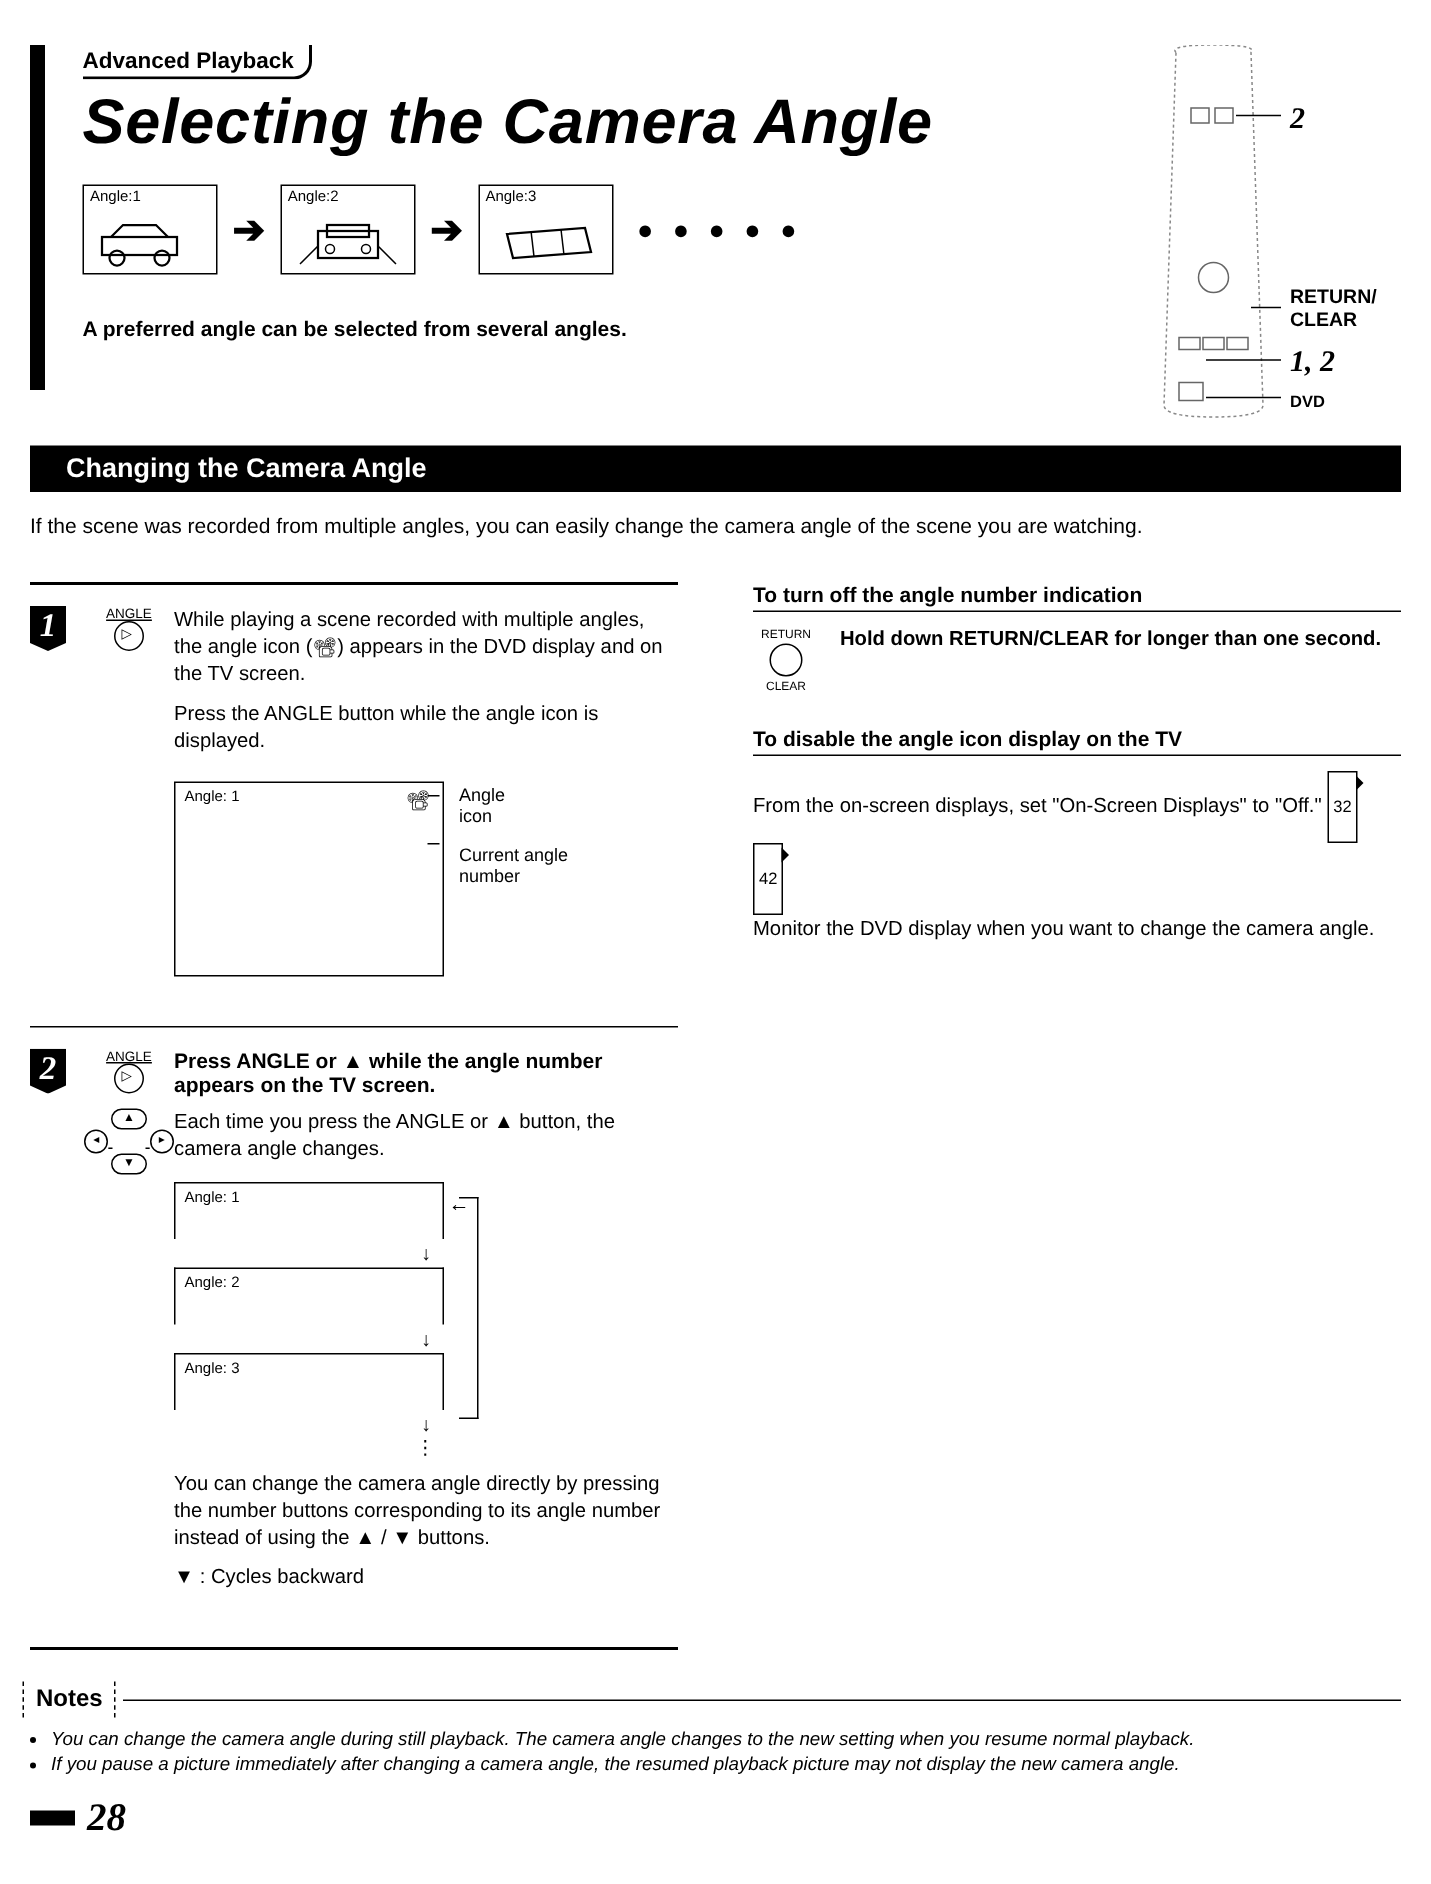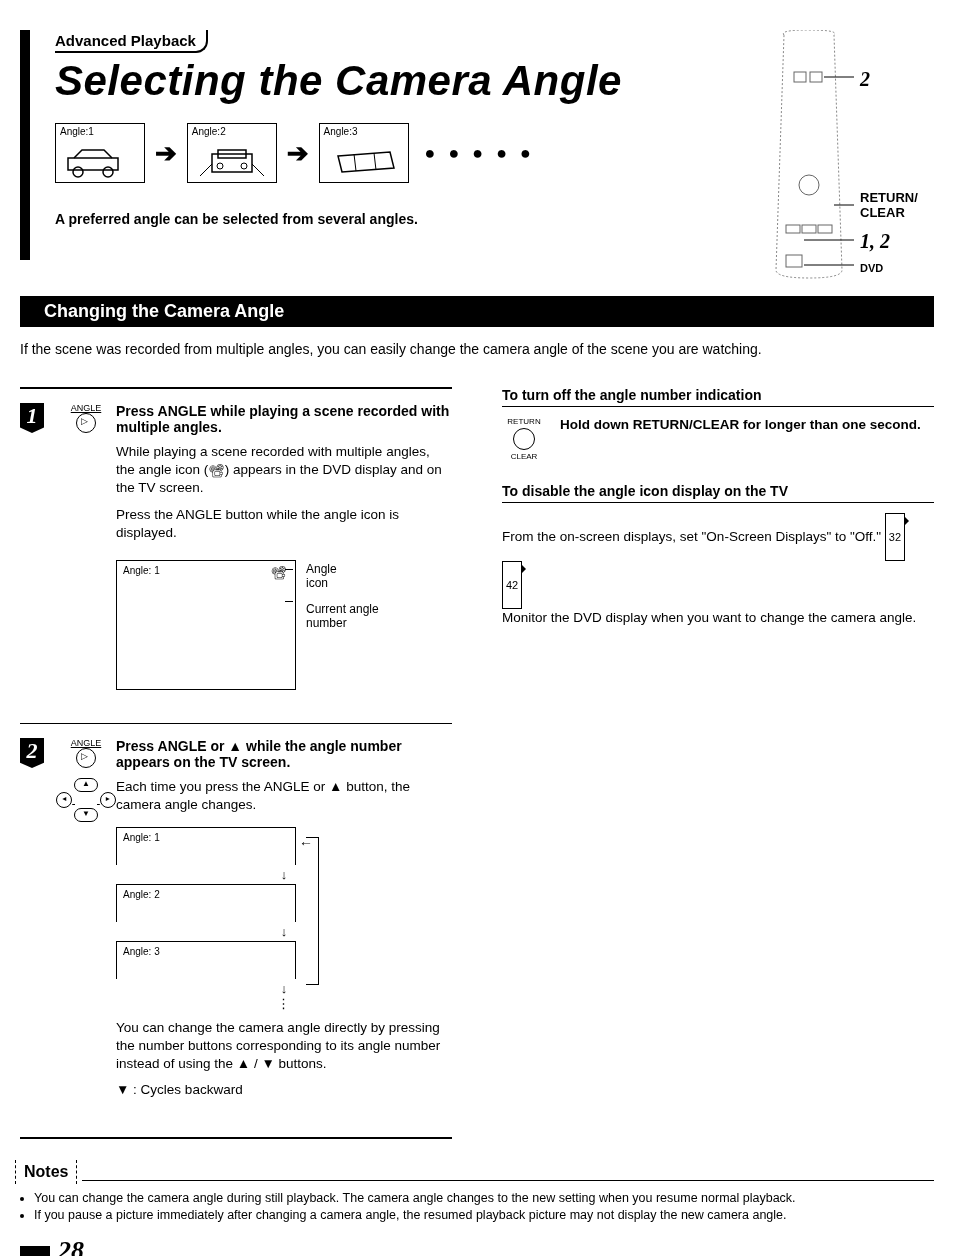--- a/index.html
+++ b/index.html
@@ -239,21 +239,21 @@
     border-top: 2.5px solid #000;
     margin: 0;
   }
   .hr-thin {
     border: none;
     border-top: 1px solid #000;
     margin: 0;
   }
   .notes-row {
     display: flex;
-    align-items: flex-end;
+    align-items: center;
     margin-top: 24px;
     gap: 10px;
   }
   .notes-label {
     font-weight: bold;
     font-size: 16px;
     padding: 0 4px;
     position: relative;
   }
   .notes-label::before, .notes-label::after {
@@ -275,20 +275,21 @@
     flex: 1;
     border-top: 1.5px solid #000;
   }
   .notes-list {
     margin: 10px 0 0 0;
     padding-left: 14px;
     font-size: 12.5px;
   }
   .notes-list li {
     margin-bottom: 3px;
+    font-style: italic;
   }
   .page-num-row {
     display: flex;
     align-items: center;
     gap: 8px;
     margin-top: 14px;
   }
   .page-num-bar {
     width: 30px;
     height: 10px;
@@ -415,21 +416,20 @@
   <div class="col-left">
     <hr class="hr-thick" style="margin-bottom:14px;">
 
     <div class="step">
       <div class="step-num">1</div>
       <div class="step-icons">
         <div class="ilabel">ANGLE</div>
         <span class="angle-circ"></span>
       </div>
       <div class="step-body">
-        <div class="heading">Press ANGLE while playing a scene recorded with multiple angles.</div>
         <p>
           <span>While playing a scene recorded with multiple angles, the angle icon (</span><span class="cam-inline">📽</span><span>) appears in the DVD display and on the TV screen.</span>
         </p>
         <p>Press the ANGLE button while the angle icon is displayed.</p>
 
         <div style="position:relative; display:inline-block;">
           <div class="display-box">
             <span class="lbl">Angle: 1</span>
             <span style="position:absolute; top:4px; right:8px; font-size:13px;">📽</span>
             <span style="position:absolute; top:8px; right:2px; width:8px; border-top:1px solid #000;"></span>

